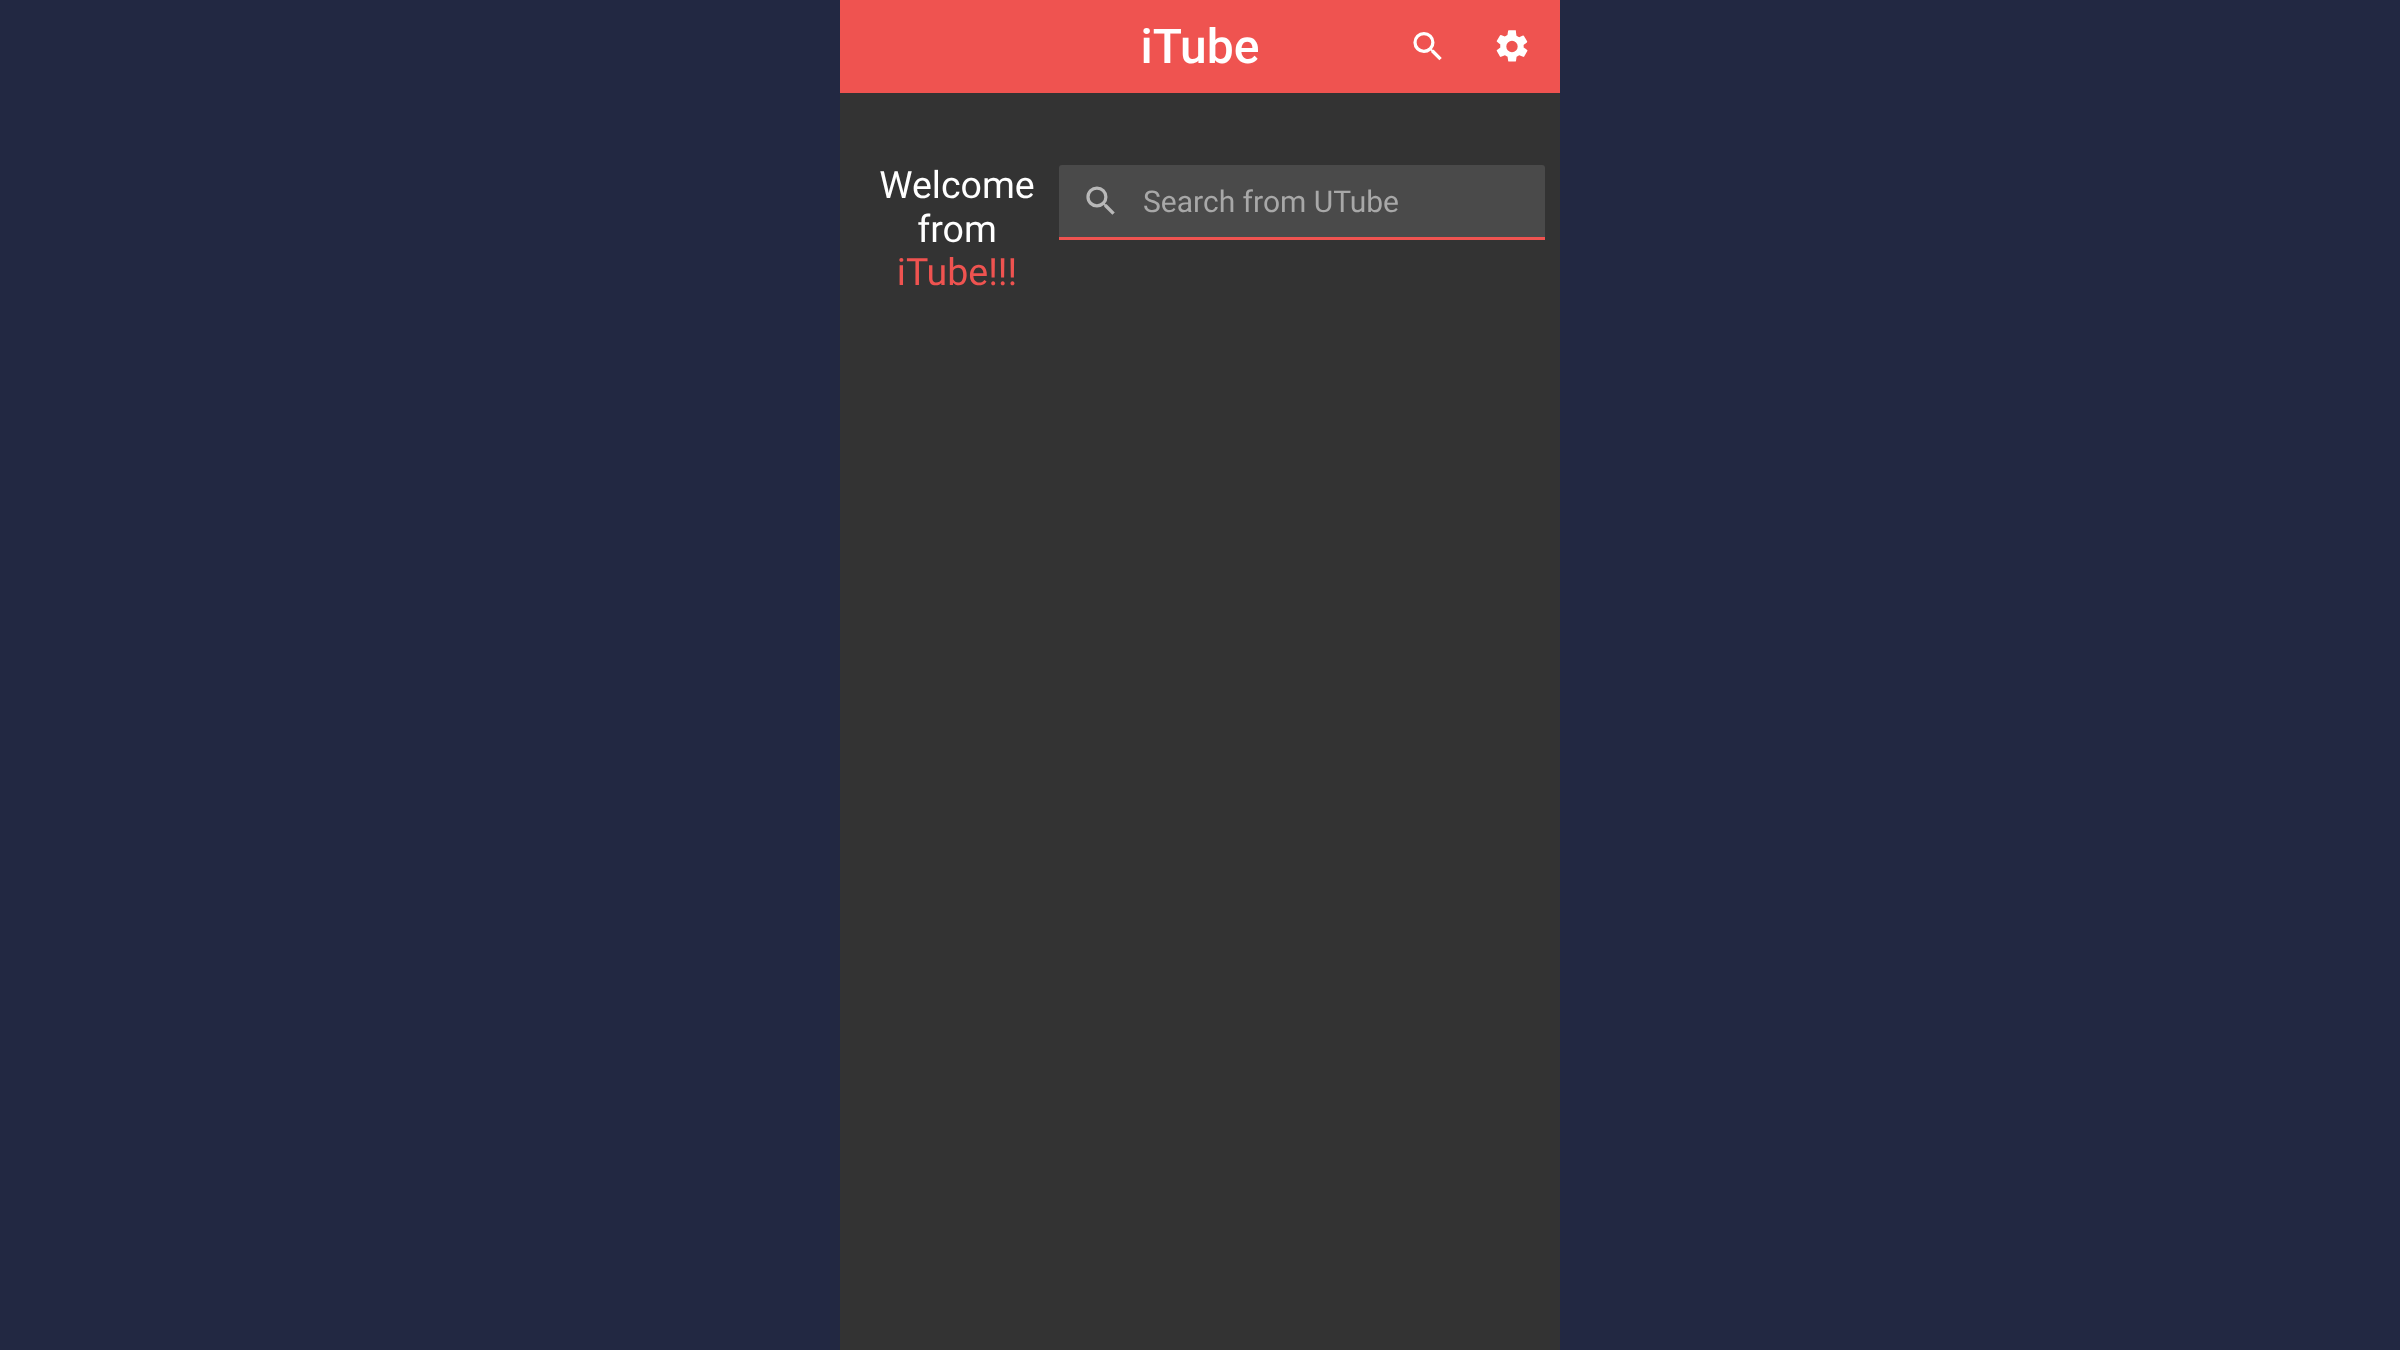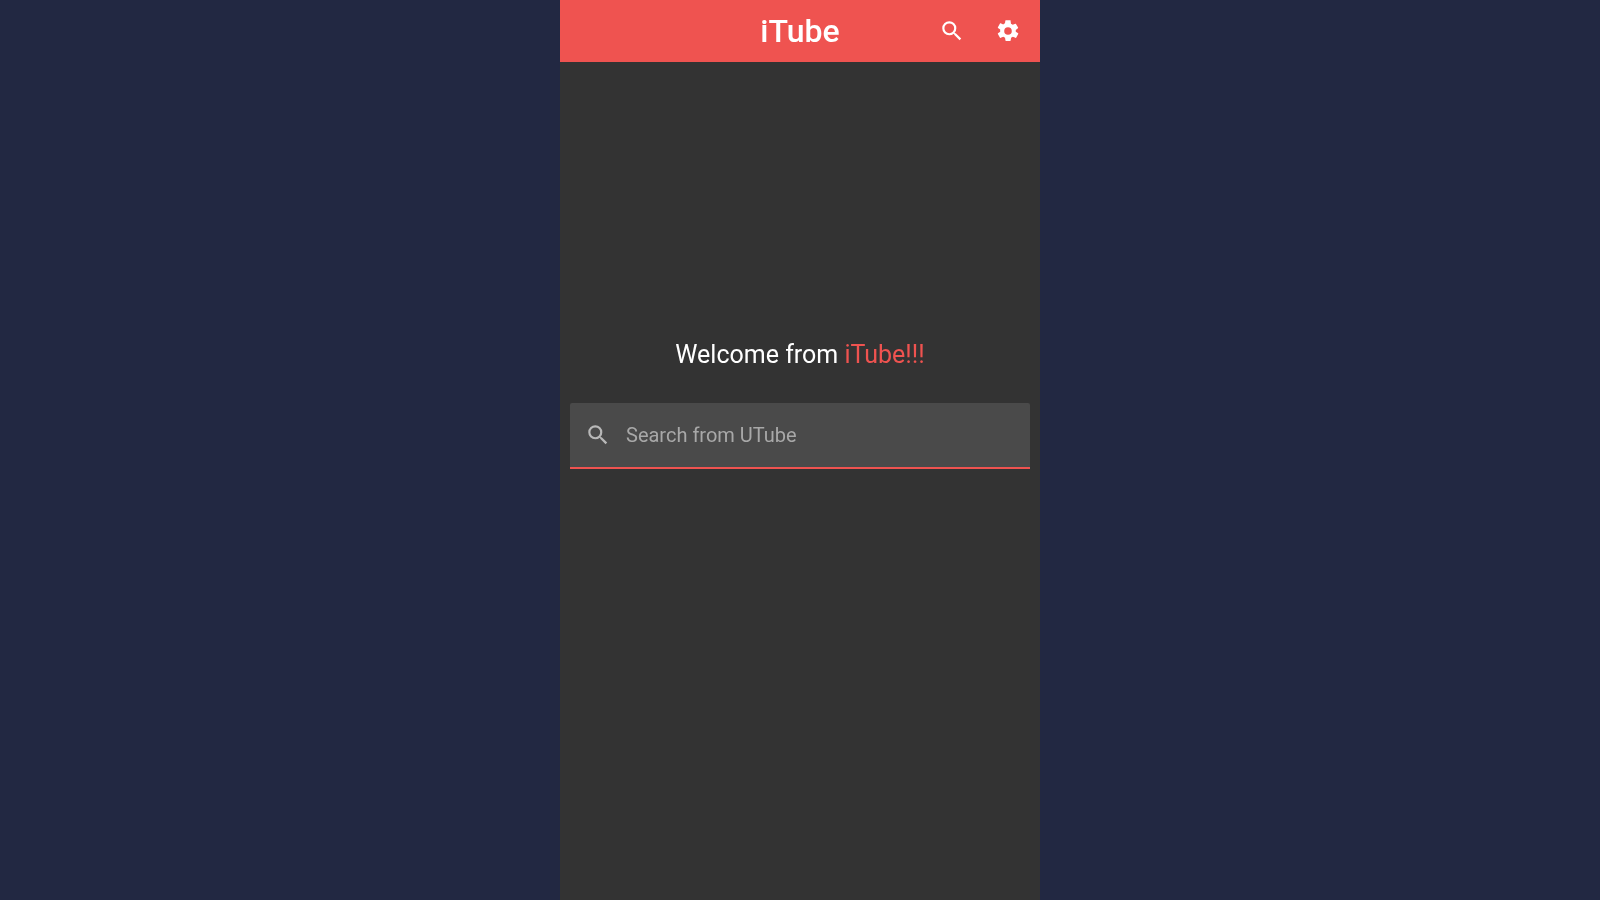--- a/index.html
+++ b/index.html
@@ -47,36 +47,37 @@
     height: 28px;
     display: flex;
     align-items: center;
     justify-content: center;
     cursor: pointer;
   }
   .icon-btn svg { fill: #ffffff; }
   .content {
     flex: 1;
     display: flex;
-    flex-direction: column;
+    flex-direction: row;
     padding: 0 10px;
+    margin-top: 48px;
   }
   .spacer-top { height: 278px; }
   .welcome {
     text-align: center;
     font-size: 25px;
     font-weight: 400;
     color: #ffffff;
     margin-bottom: 34px;
   }
   .welcome .accent { color: #ef5350; }
   .input-row {
     background: #4a4a4a;
     border-bottom: 2px solid #ef5350;
-    height: 66px;
+    height: 50px;
     display: flex;
     align-items: center;
     padding: 0 14px;
     margin-bottom: 18px;
     border-radius: 2px 2px 0 0;
   }
   .input-row .field-icon {
     width: 28px;
     height: 28px;
     margin-right: 14px;

